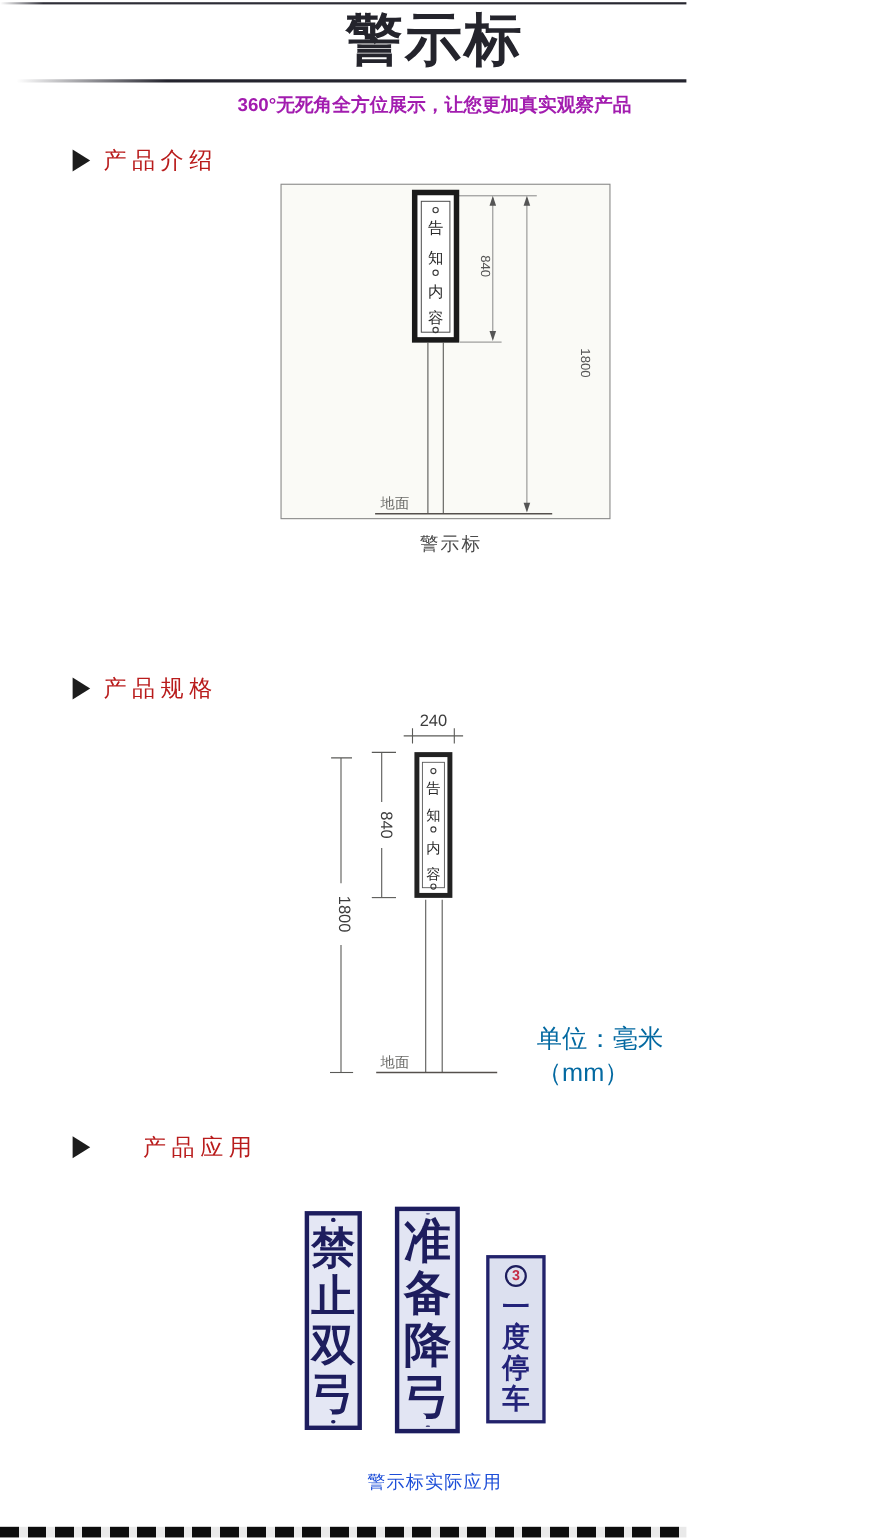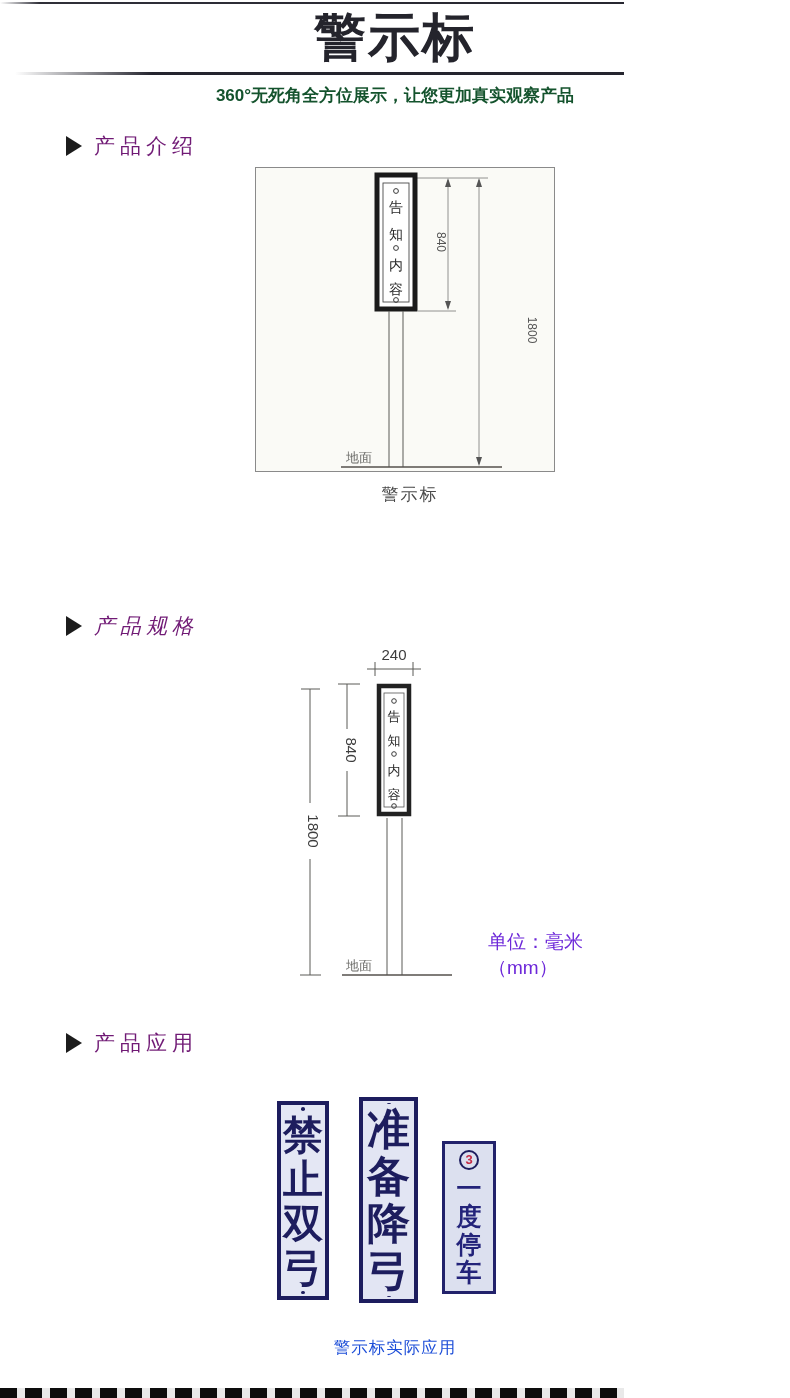--- a/index.html
+++ b/index.html
@@ -8,46 +8,46 @@
 
   
   .hr-top{position:absolute;top:2px;left:0;width:790px;height:2px;
     background:linear-gradient(90deg,rgba(25,25,35,0),rgba(25,25,35,.9) 5%,rgba(25,25,35,.95) 95%,rgba(25,25,35,0));}
   .page-title{position:absolute;top:4px;left:0;width:790px;text-align:center;
     font-family:"DejaVu Sans","Liberation Sans",sans-serif;
     font-size:52px;line-height:66px;font-weight:900;letter-spacing:2px;color:#24242c;}
   .hr-mid{position:absolute;top:72px;left:15px;width:760px;height:3px;border-radius:2px;
     background:linear-gradient(90deg,rgba(25,25,35,0),rgba(25,25,35,.95) 18%,rgba(25,25,35,.95) 82%,rgba(25,25,35,0));}
   .subtitle{position:absolute;top:84px;left:0;width:790px;text-align:center;
-    font-size:17px;font-weight:700;color:#14532d;}
+    font-size:17px;font-weight:700;color:#a21caf;}
 
   
   .section{position:absolute;left:66px;display:flex;align-items:center;}
   .tri{width:0;height:0;border-left:16px solid #1c1c1c;border-top:10px solid transparent;
        border-bottom:10px solid transparent;margin-right:12px;}
-  .section-label{font-size:21px;letter-spacing:5px;color:#701a75;}
-  #sec-intro{top:132px;} #sec-spec{top:612px;font-style:italic;} #sec-app{top:1029px;}
+  .section-label{font-size:21px;letter-spacing:5px;color:#b91c1c;}
+  #sec-intro{top:132px;} #sec-spec{top:612px;} #sec-app{top:1029px;gap:36px;}
 
   
   .fig1{position:absolute;left:255px;top:167px;width:298px;height:303px;
         border:1px solid #8a8a8a;background:#fafaf6;}
   .fig2{position:absolute;left:280px;top:645px;width:360px;height:346px;}
   svg{display:block;}
   .dline{stroke:#5a5a57;stroke-width:1;}
   .dthin{stroke:#777;stroke-width:0.8;}
   .dimtxt{fill:#555;font-size:12px;font-family:"Liberation Sans",sans-serif;}
   .dimtxt2{fill:#3d3d3d;font-size:15px;font-family:"Liberation Sans",sans-serif;}
   .signchar{fill:#2a2a2a;font-size:14px;text-anchor:middle;}
   .groundtxt{fill:#6b6b68;font-size:13px;}
 
   .fig1-caption{position:absolute;top:483px;left:260px;width:300px;text-align:center;
     font-size:17px;color:#4a4a4a;letter-spacing:2px;}
   .intro-text{position:absolute;top:517px;left:64px;width:668px;
     font-size:16px;line-height:28px;color:#2b2b2b;text-indent:2em;}
-  .unit-note{position:absolute;left:488px;top:929px;font-size:19px;color:#6d28d9;}
+  .unit-note{position:absolute;left:488px;top:929px;font-size:23px;color:#0369a1;}
 
   
   .appsign{position:absolute;box-sizing:border-box;display:flex;flex-direction:column;
     align-items:center;justify-content:center;}
   .sign-a{left:277px;top:1101px;width:52px;height:199px;border:4px solid #1d1d5e;background:#e4e7f4;}
   .sign-b{left:359px;top:1097px;width:59px;height:206px;border:4px solid #1d1d5e;background:#e2e5f3;}
   .sign-c{left:442px;top:1141px;width:54px;height:153px;border:3px solid #22226b;background:#dce0ef;}
   .sign-a .ch{font-size:40px;line-height:44px;font-weight:900;color:#1d1d5e;}
   .sign-b .ch{font-size:43px;line-height:47px;font-weight:900;color:#1d1d5e;}
   .sign-c .ch{font-size:25px;line-height:28px;font-weight:600;color:#23237a;}

